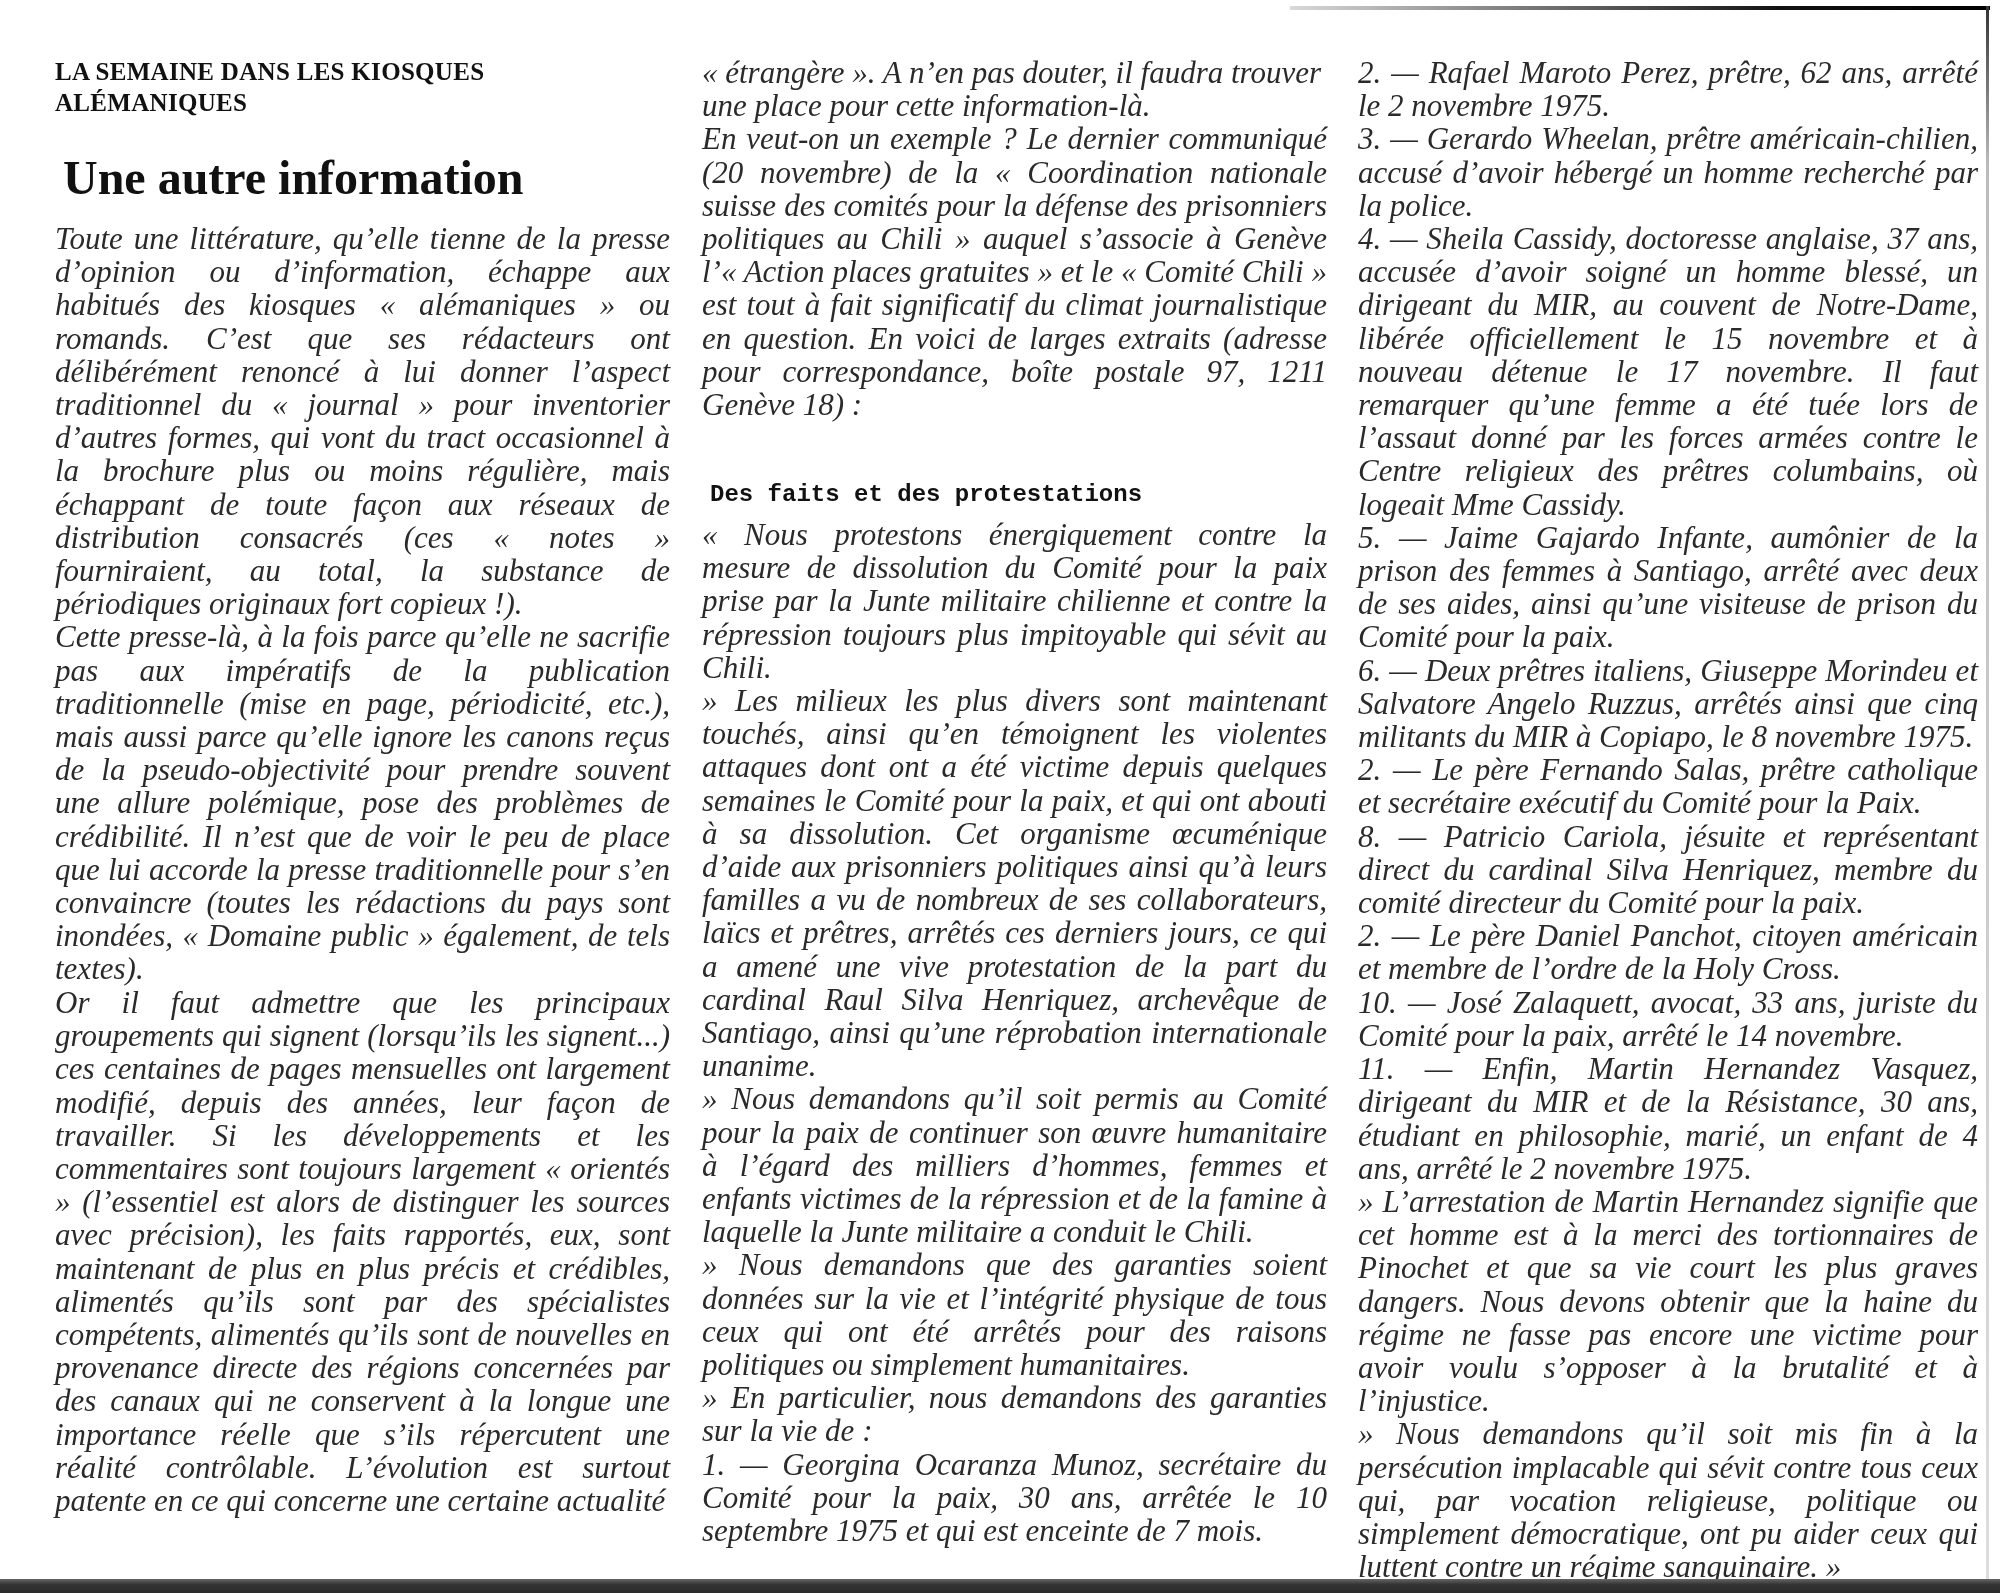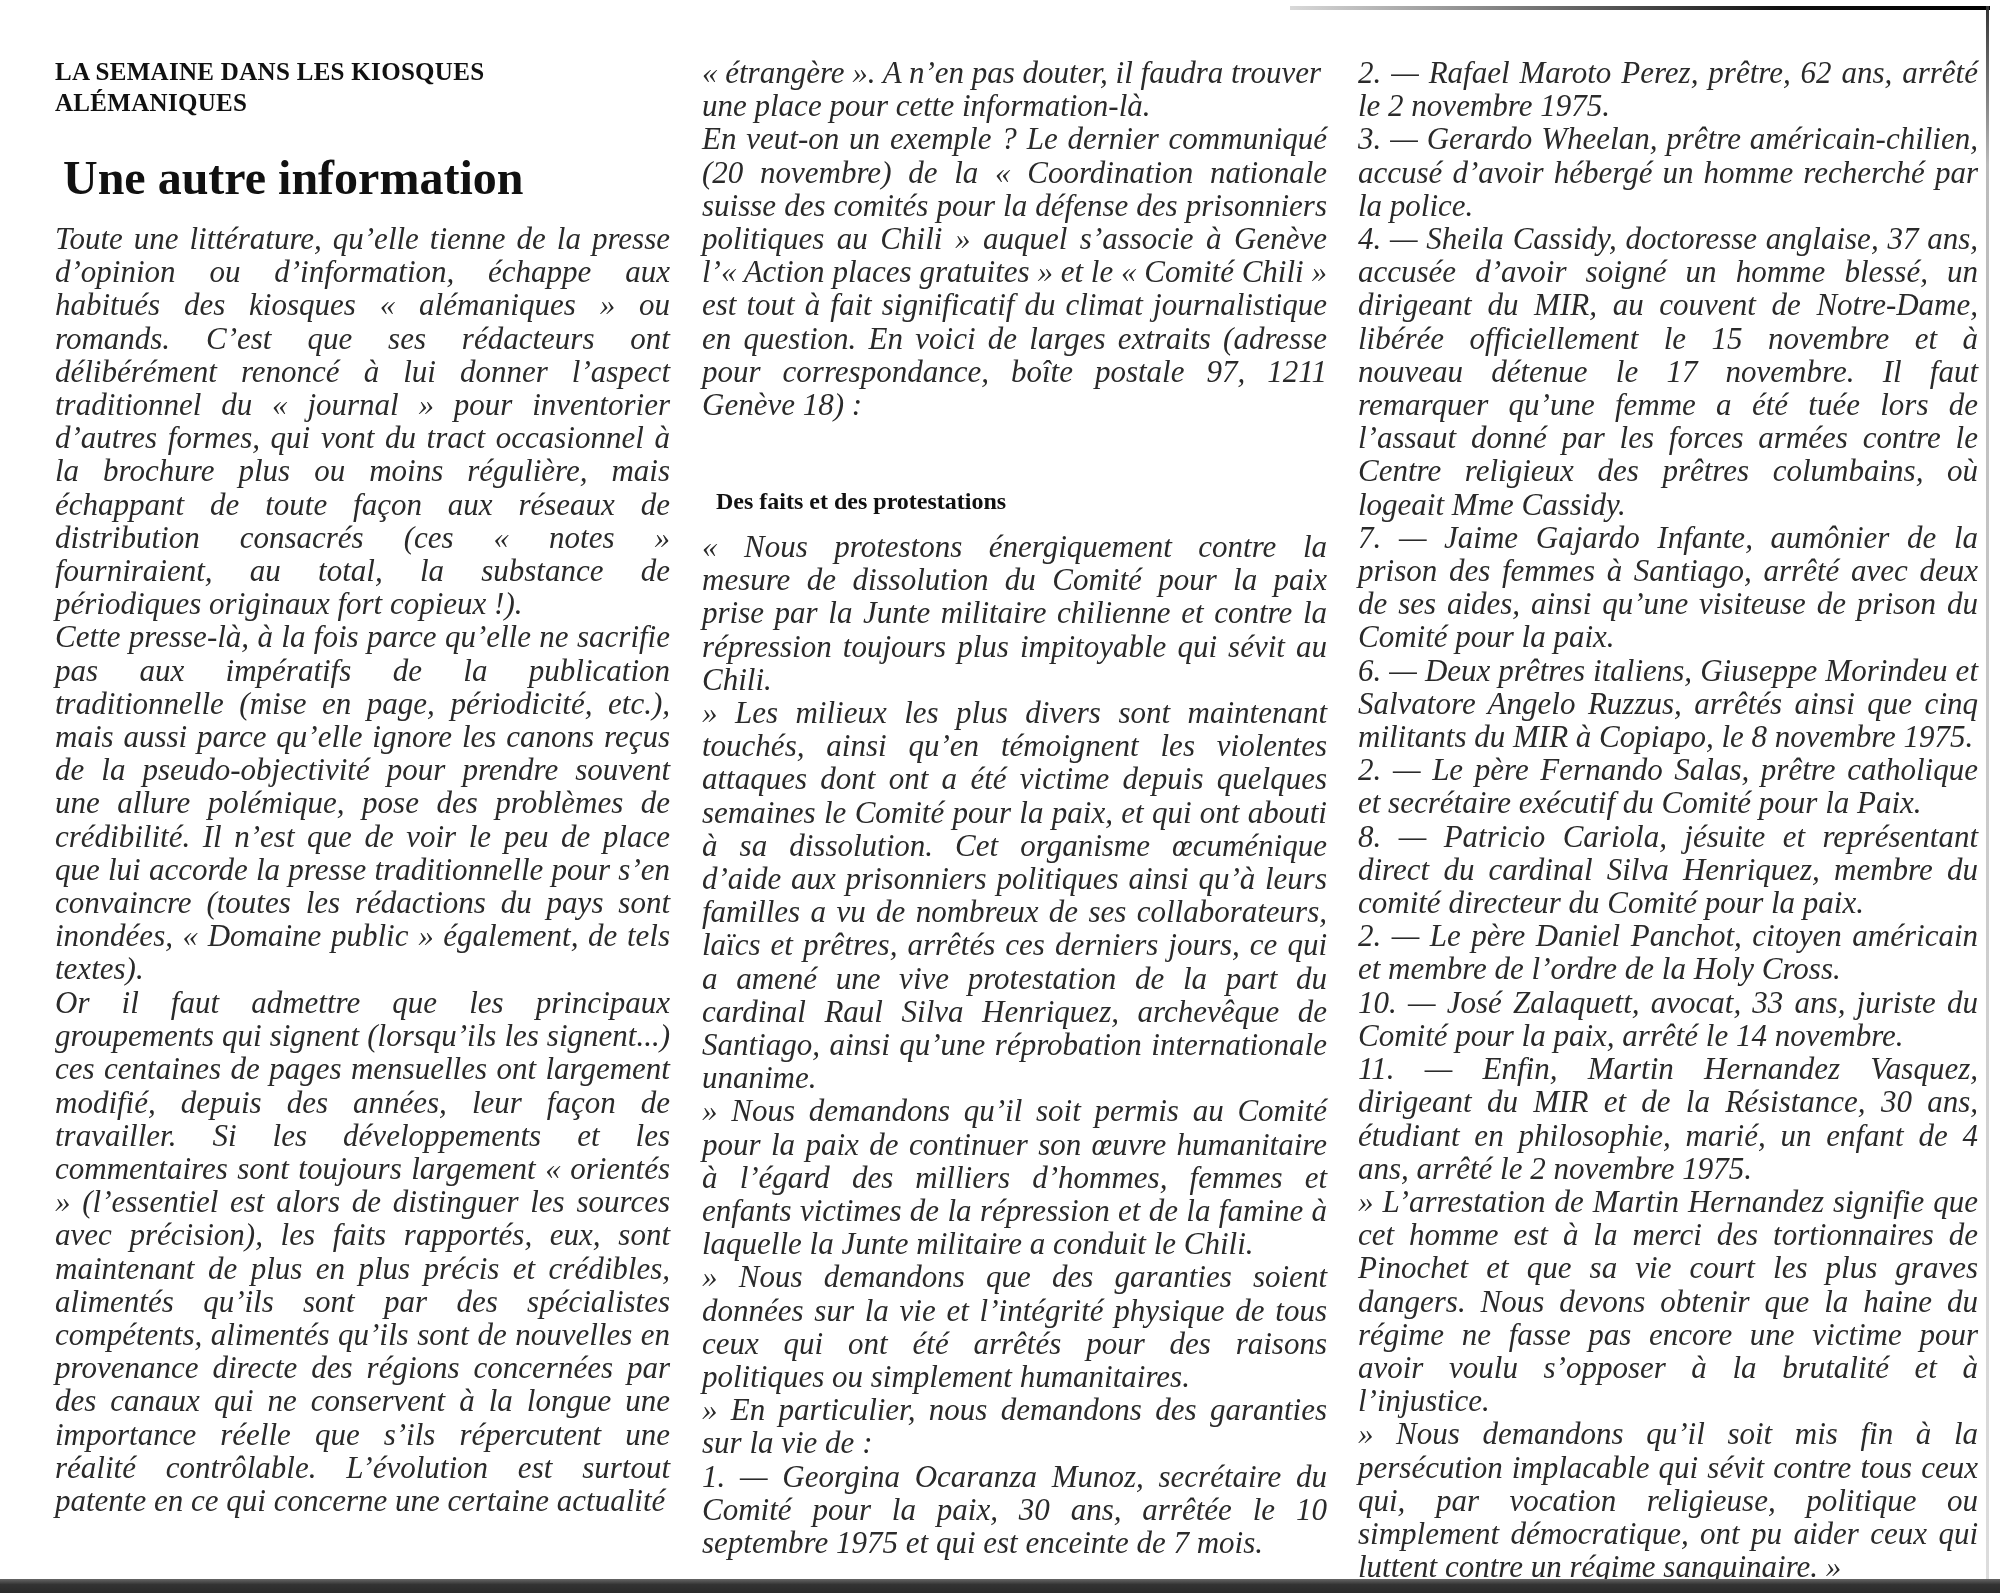--- a/index.html
+++ b/index.html
@@ -34,21 +34,22 @@
   .title {
     position: absolute; top: 140px; left: 0;
     font-weight: bold; font-size: 48px; line-height: 60px; color: #111;
   }
   .para {
     font-style: italic; font-size: 31px; line-height: 33.2px;
     text-align: justify; margin: 0; hyphens: manual;
   }
   .subhead {
     font-weight: bold; font-size: 24px; line-height: 30px; color: #111;
-    margin: 14px;
+    margin: 8px;
+    font-family: Liberation Mono, monospace;
   }
   .block { position: absolute; left: 0; width: 100%; }
 </style>
 </head>
 <body>
 
 <div class="top-rule"></div>
 <div class="right-rule"></div>
 
 <div class="col col1">
@@ -82,21 +83,21 @@
       <p class="para">1. — Georgina Ocaranza Munoz, secrétaire du Comité pour la paix, 30 ans, arrêtée le 10 septembre 1975 et qui est enceinte de 7 mois.</p>
     </div>
   </div>
 </div>
 
 <div class="col col3">
   <div class="block" style="top:56px">
     <p class="para">2. — Rafael Maroto Perez, prêtre, 62 ans, arrêté le 2 novembre 1975.</p>
     <p class="para">3. — Gerardo Wheelan, prêtre américain-chilien, accusé d’avoir hébergé un homme recherché par la police.</p>
     <p class="para">4. — Sheila Cassidy, doctoresse anglaise, 37 ans, accusée d’avoir soigné un homme blessé, un dirigeant du MIR, au couvent de Notre-Dame, libérée officiellement le 15 novembre et à nouveau détenue le 17 novembre. Il faut remarquer qu’une femme a été tuée lors de l’assaut donné par les forces armées contre le Centre religieux des prêtres columbains, où logeait Mme Cassidy.</p>
-    <p class="para">7. — Jaime Gajardo Infante, aumônier de la prison des femmes à Santiago, arrêté avec deux de ses aides, ainsi qu’une visiteuse de prison du Comité pour la paix.</p>
+    <p class="para">5. — Jaime Gajardo Infante, aumônier de la prison des femmes à Santiago, arrêté avec deux de ses aides, ainsi qu’une visiteuse de prison du Comité pour la paix.</p>
     <p class="para">6. — Deux prêtres italiens, Giuseppe Morindeu et Salvatore Angelo Ruzzus, arrêtés ainsi que cinq militants du MIR à Copiapo, le 8 novembre 1975.</p>
     <p class="para">2. — Le père Fernando Salas, prêtre catholique et secrétaire exécutif du Comité pour la Paix.</p>
     <p class="para">8. — Patricio Cariola, jésuite et représentant direct du cardinal Silva Henriquez, membre du comité directeur du Comité pour la paix.</p>
     <p class="para">2. — Le père Daniel Panchot, citoyen américain et membre de l’ordre de la Holy Cross.</p>
     <p class="para">10. — José Zalaquett, avocat, 33 ans, juriste du Comité pour la paix, arrêté le 14 novembre.</p>
     <p class="para">11. — Enfin, Martin Hernandez Vasquez, dirigeant du MIR et de la Résistance, 30 ans, étudiant en philosophie, marié, un enfant de 4 ans, arrêté le 2 novembre 1975.</p>
     <p class="para">» L’arrestation de Martin Hernandez signifie que cet homme est à la merci des tortionnaires de Pinochet et que sa vie court les plus graves dangers. Nous devons obtenir que la haine du régime ne fasse pas encore une victime pour avoir voulu s’opposer à la brutalité et à l’injustice.</p>
     <p class="para">» Nous demandons qu’il soit mis fin à la persécution implacable qui sévit contre tous ceux qui, par vocation religieuse, politique ou simplement démocratique, ont pu aider ceux qui luttent contre un régime sanguinaire. »</p>
   </div>
 </div>

